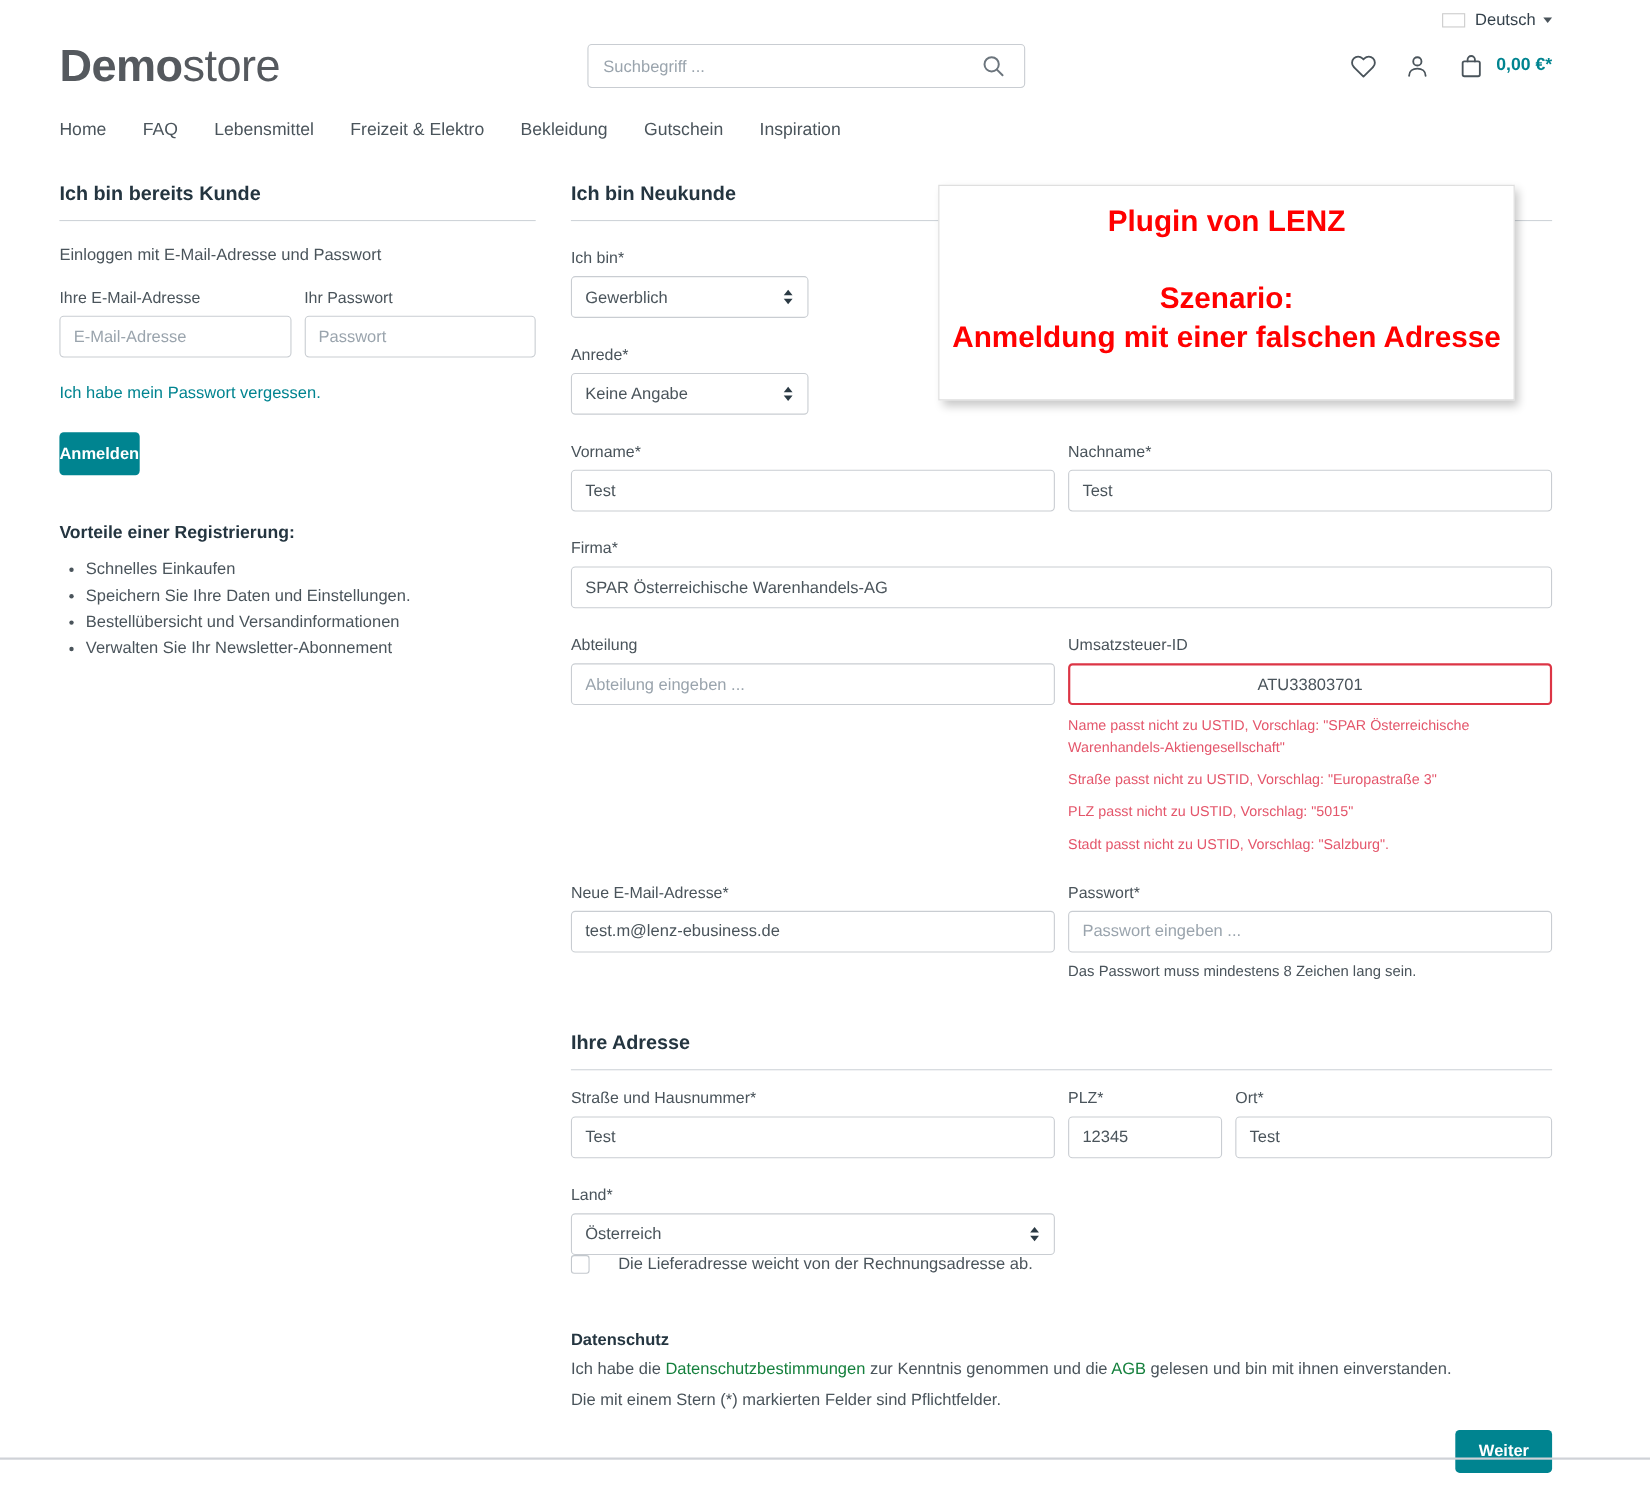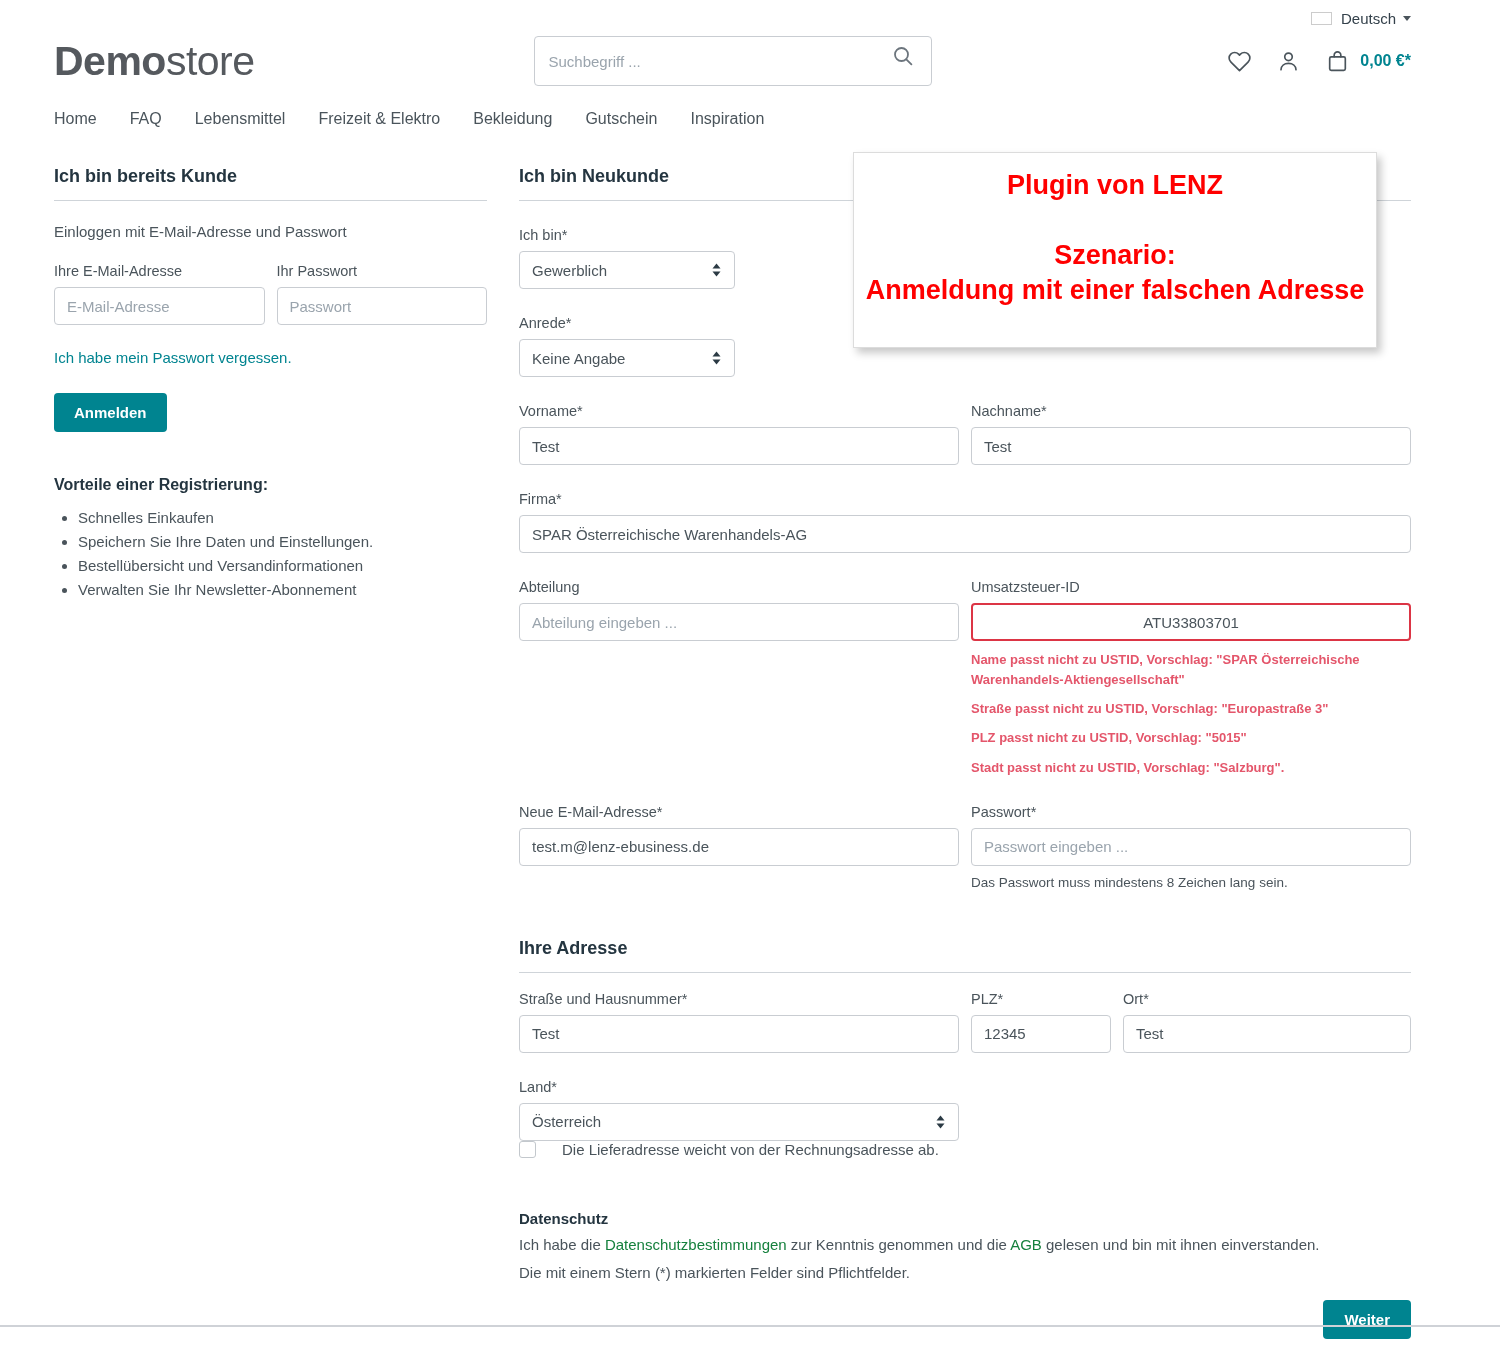--- a/index.html
+++ b/index.html
@@ -16,21 +16,21 @@
   .flag .b1{height:4.33px;background:#000;} .flag .b2{height:4.33px;background:#d00000;} .flag .b3{height:4.34px;background:#ffce00;}
   .lang { display:flex; align-items:center; gap:7px; font-size:15px; color:#34414b; cursor:pointer; }
   .caret { width:0; height:0; border-left:4.5px solid transparent; border-right:4.5px solid transparent; border-top:5px solid #4a545b; display:inline-block; }
 
   
   .header { display:grid; grid-template-columns:1fr 398px 1fr; align-items:center; margin-top:8px; height:48px; }
   .logo { font-size:41px; color:#55595e; letter-spacing:-0.5px; cursor:pointer; }
   .logo .bold { font-weight:800; }
   .logo .light { font-weight:400; }
   .search { position:relative; }
-  .search input { width:100%; height:50px; border:1px solid #c9cdd2; border-radius:4px; padding:0 44px 0 14px; font-size:15px; color:#ef4444; font-family:inherit; }
+  .search input { width:100%; height:40px; border:1px solid #c9cdd2; border-radius:4px; padding:0 44px 0 14px; font-size:15px; color:#ef4444; font-family:inherit; }
   .search input::placeholder { color:#9aa4ad; }
   .search-btn { position:absolute; right:4px; top:3px; width:36px; height:34px; border:none; background:transparent; cursor:pointer; }
   .header-icons { display:flex; justify-content:flex-end; align-items:center; gap:24px; }
   .hicon { background:none; border:none; cursor:pointer; display:flex; align-items:center; gap:10px; padding:0; }
   .cart-total { font-size:16px; font-weight:700; color:#008490; }
 
   
   .nav { display:flex; gap:33px; margin-top:26px; font-size:16px; }
   .nav a { color:#4a545b; text-decoration:none; cursor:pointer; }
 
@@ -44,51 +44,51 @@
     padding:0 12px; font-size:15px; color:#4a545b; font-family:inherit; background:#fff;
   }
   .input::placeholder { color:#9aa4ad; }
   .select { display:flex; align-items:center; justify-content:space-between; cursor:pointer; }
 
   
   .login-sub { font-size:15px; margin-top:22px; }
   .login-fields { display:grid; grid-template-columns:1fr 1fr; gap:12px; margin-top:23px; }
   .forgot { display:inline-block; margin-top:24px; color:#008490; font-size:15px; text-decoration:none; cursor:pointer; }
   .btn { background:#008490; color:#fff; border:none; border-radius:4px; font-weight:700; font-size:15px; font-family:inherit; cursor:pointer; }
-  .btn-login { margin-top:26px; padding:11px 20px; }
+  .btn-login { margin-top:26px; padding:11px 0; }
   .benefits { margin-top:44px; }
   .benefits h3 { font-size:16px; font-weight:700; color:#243540; }
   .benefits ul { margin:15px 0 0 24px; }
   .benefits li { font-size:15px; margin-bottom:7px; }
 
   
   .fg { margin-top:26px; }
   .row-2 { display:grid; grid-template-columns:1fr 1fr; column-gap:12px; }
   .row-addr { display:grid; grid-template-columns:1fr 140px 288px; column-gap:12px; }
   .w-small { width:216px; }
   .w-half  { width:440px; }
   .invalid { border:2px solid #dc3545;text-align:center; }
-  .errors { margin-top:0;font-weight:bold; }
+  .errors { margin-top:0; }
   .errors p { color:#e4566b; font-size:13px; line-height:1.55; margin-top:9px; max-width:439px; }
   .hint { font-size:13.5px; color:#4a545b; margin-top:9px; }
   .addr-section { margin-top:48px; }
   .check-row { display:flex; align-items:center; gap:26px; cursor:pointer; }
   .checkbox { width:17px; height:17px; border:1px solid #c3c8cd; border-radius:3px; background:#fff; flex:0 0 auto; }
   .check-row span.txt { font-size:15px; }
   .privacy { margin-top:52px; }
   .privacy h4 { font-size:15px; font-weight:700; color:#243540; }
   .privacy p { font-size:15px; margin-top:7px; line-height:1.45; }
   .privacy a { color:#15803d; text-decoration:none; cursor:pointer; }
   .required-note { font-size:15px; margin-top:28px; }
   .submit-row { text-align:right; margin-top:16px; }
   .btn-next { padding:11px 21px; }
 
   
   .overlay {
-    position:absolute; left:853px; top:152px; width:524px; height:196px;
+    position:absolute; left:853px; top:168px; width:524px; height:196px;
     background:#fff; border:1px solid #dcdcdc; box-shadow:4px 5px 8px rgba(0,0,0,0.22);
     z-index:20; text-align:center; padding-top:15px;
     color:#ff0000; font-weight:700; font-size:27px; line-height:1.27;
   }
   .overlay .l2 { margin-top:36px; }
 
   .page-divider { position:absolute; left:0; top:1325px; width:1500px; height:2px; background:#cfd2d7; }
 
   svg { display:block; }
 </style>

